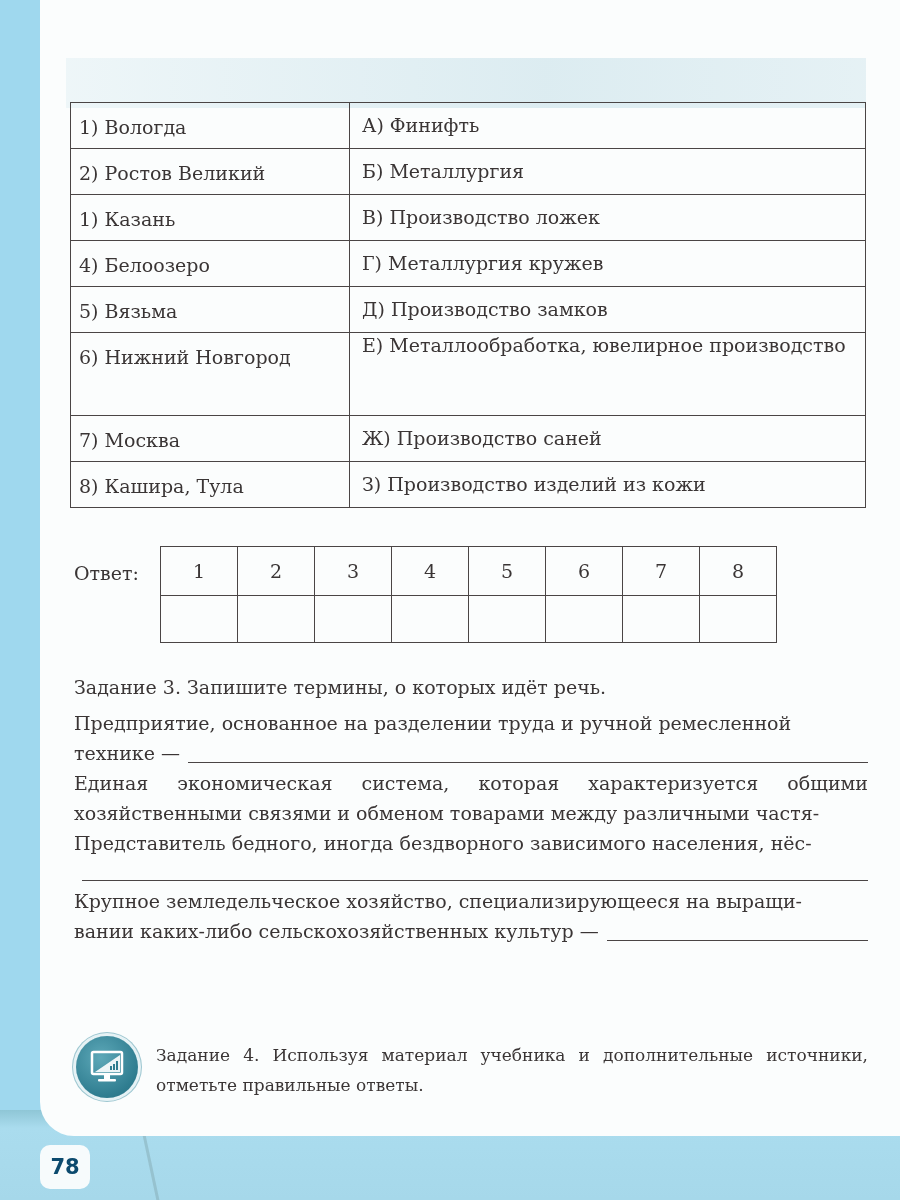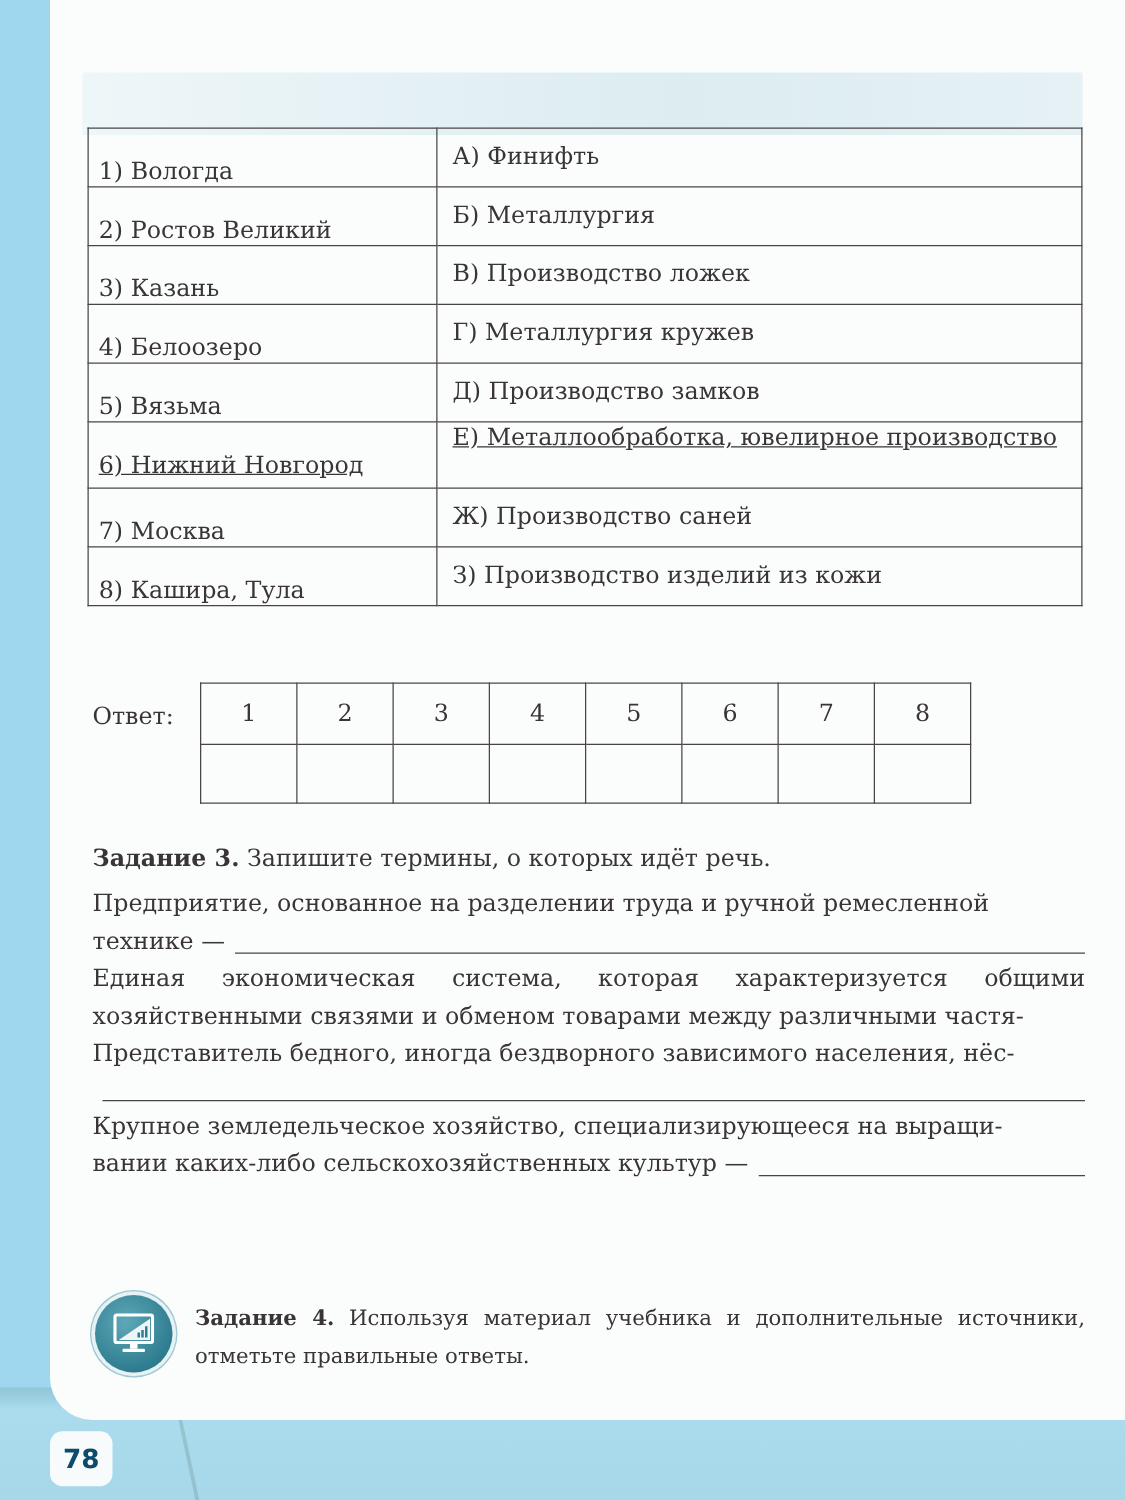--- a/index.html
+++ b/index.html
@@ -57,24 +57,24 @@
       border-collapse: collapse;
       font-size: 19px;
       background: transparent;
     }
     table.match td {
       border: 1.5px solid #4a4545;
       padding: 0 8px;
       vertical-align: top;
       line-height: 24px;
     }
-    table.match td.city { width: 262px; padding-top: 22px; }
+    table.match td.city { width: 262px; padding-top: 12px; }
     table.match td.craft { padding-top: 10px; padding-left: 12px; }
     table.match tr { height: 46px; }
-    table.match tr.tall { height: 53px; text-decoration: underline; }
+    table.match tr.tall { height: 83px; }
     table.match tr.tall td.craft { padding-top: 0; }
 
     
     .answer-label {
       position: absolute;
       left: 74px; top: 562px;
       font-size: 19px;
     }
     table.answer {
       position: absolute;
@@ -93,21 +93,21 @@
 
     
     .task3 {
       position: absolute;
       left: 74px; top: 672px;
       width: 794px;
       font-size: 19px;
       line-height: 30px;
     }
     .task3 .title { margin-bottom: 6px; }
-    .bold { font-weight: bold; margin-top: 32px; }
+    .bold { font-weight: normal; margin-top: 32px; }
     .def { margin: 0; text-align: justify; }
     .line-row {
       display: flex;
       align-items: flex-end;
     }
     .line-row .blank-line {
       flex: 1;
       border-bottom: 1.5px solid #4a4545;
       margin-left: 8px;
       height: 22px;
@@ -161,21 +161,21 @@
   <tbody>
     <tr>
       <td class="city">1) Вологда</td>
       <td class="craft">А) Финифть</td>
     </tr>
     <tr>
       <td class="city">2) Ростов Великий</td>
       <td class="craft">Б) Металлургия</td>
     </tr>
     <tr>
-      <td class="city">3) Казань</td>
+      <td class="city">1) Казань</td>
       <td class="craft">В) Производство ложек</td>
     </tr>
     <tr>
       <td class="city">4) Белоозеро</td>
       <td class="craft">Г) Металлургия кружев</td>
     </tr>
     <tr>
       <td class="city">5) Вязьма</td>
       <td class="craft">Д) Производство замков</td>
     </tr>

